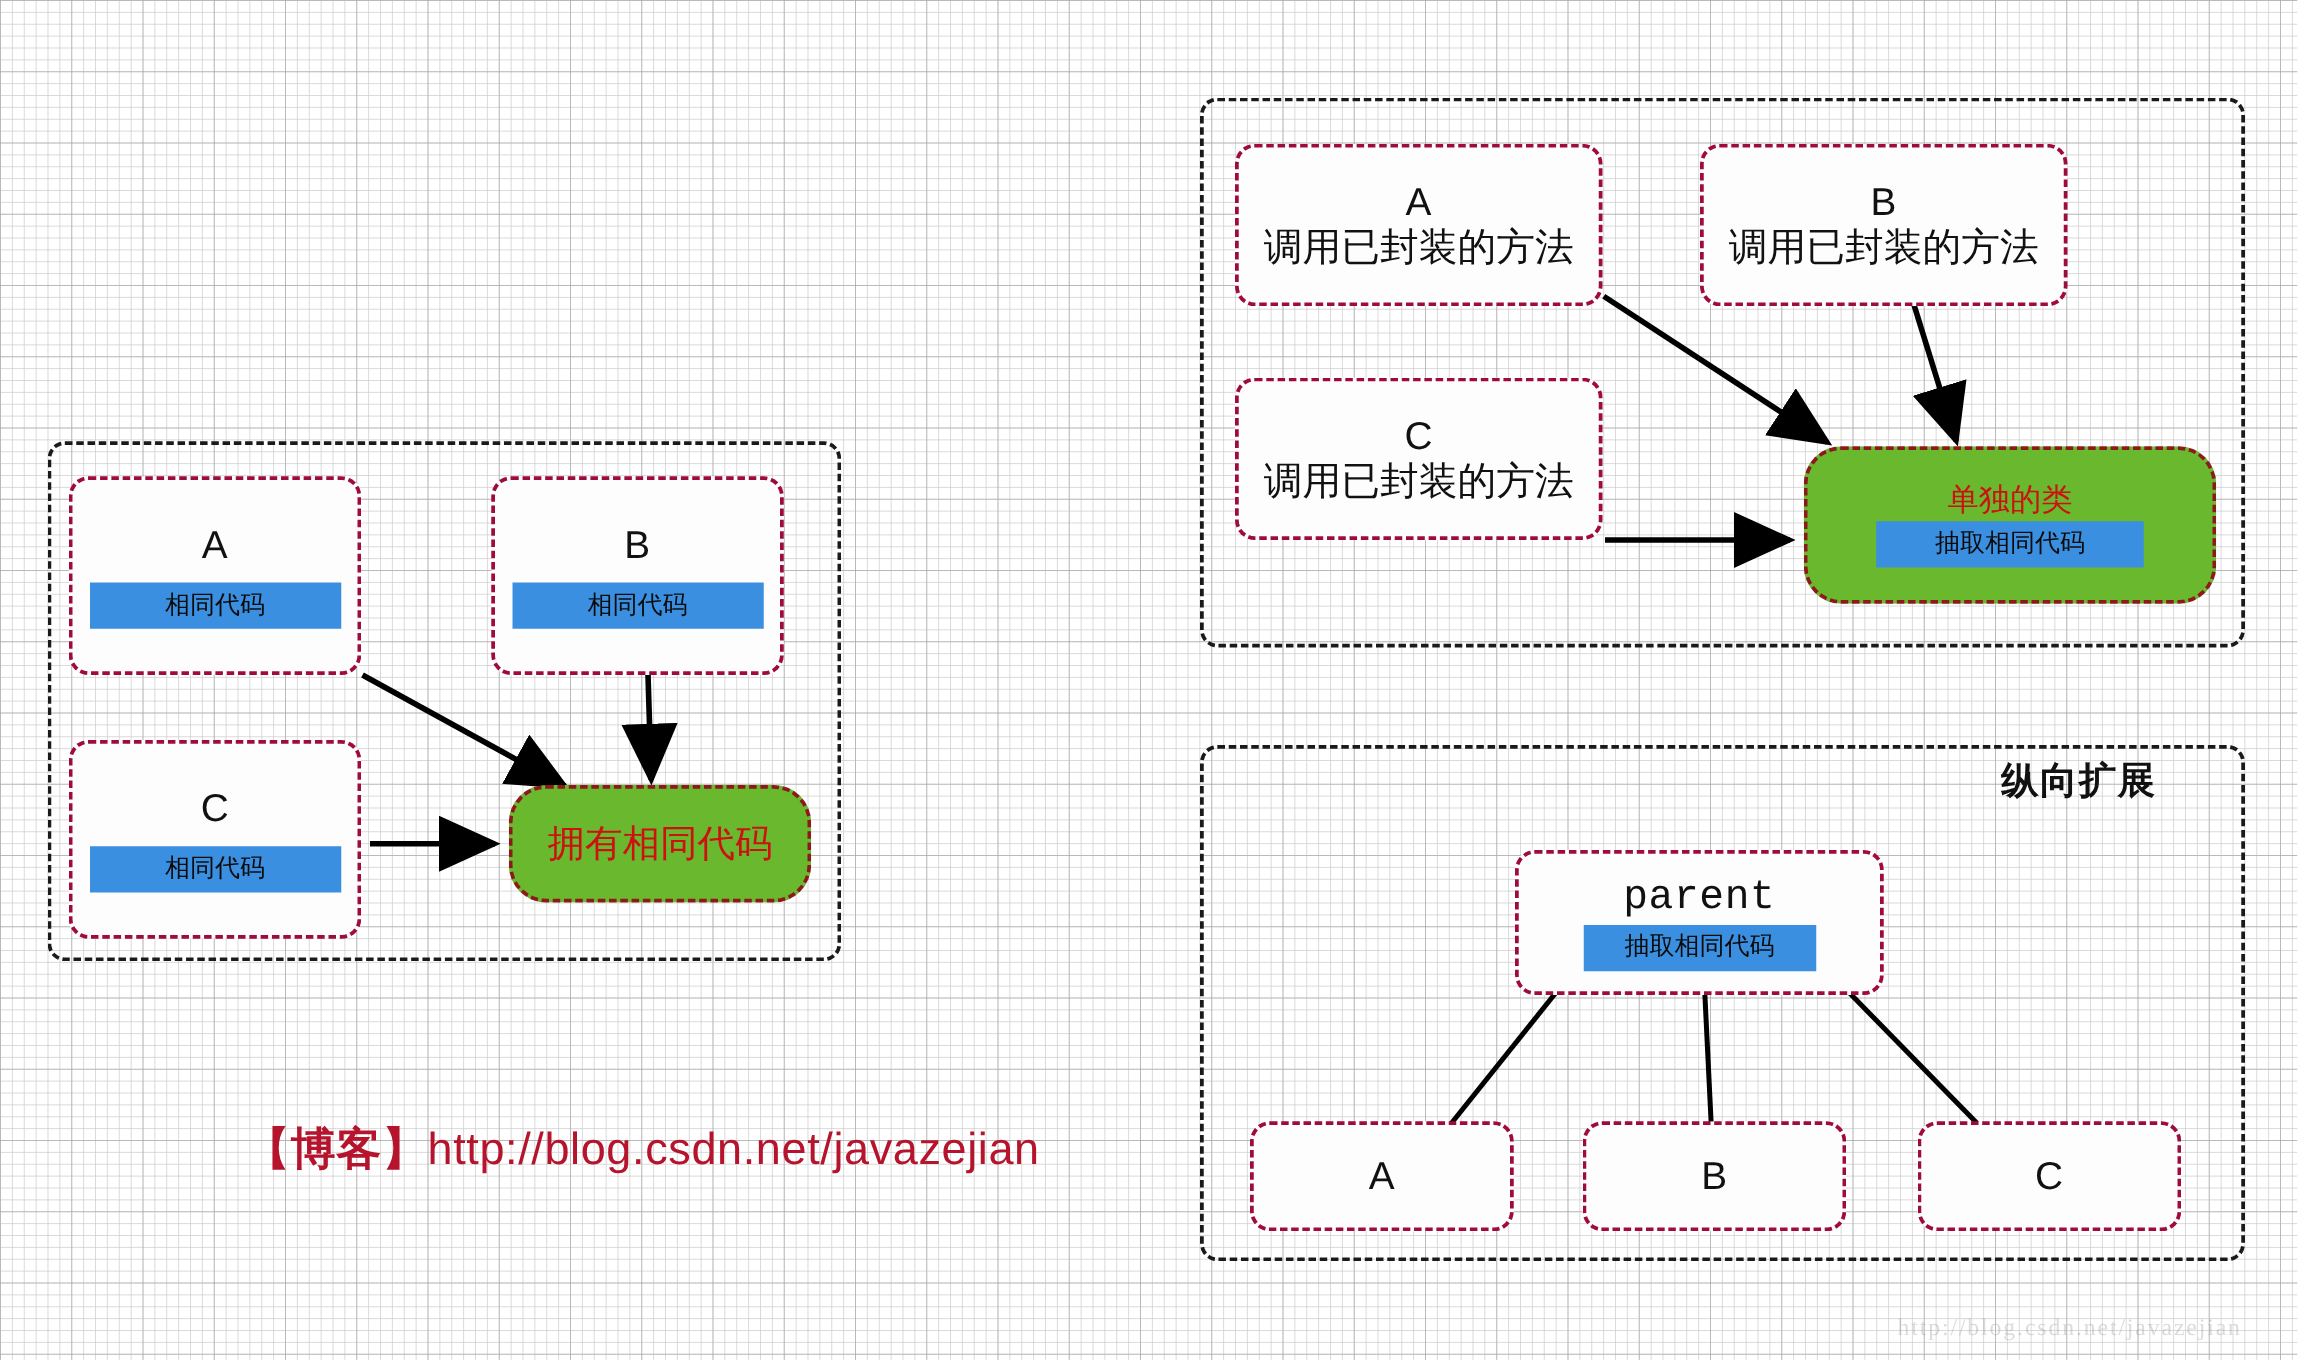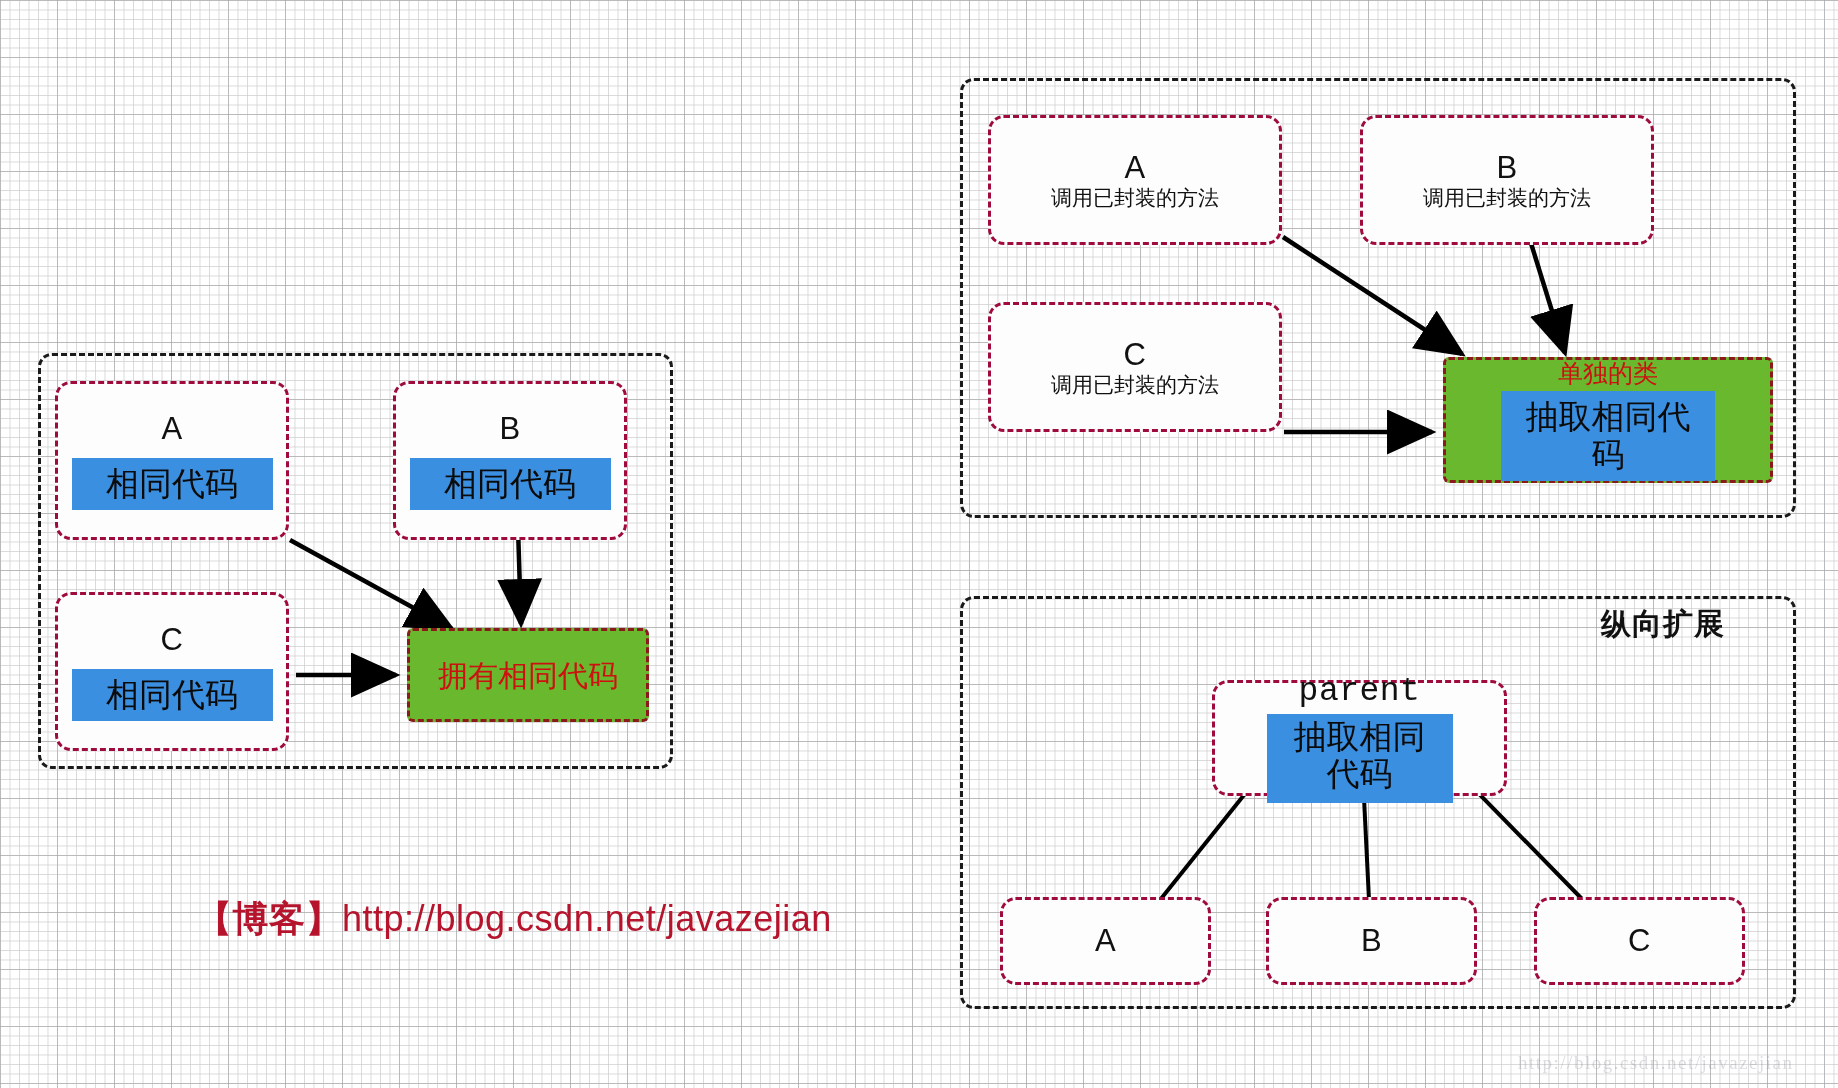--- a/index.html
+++ b/index.html
@@ -40,41 +40,41 @@
     box-sizing: border-box;
     background: #fdfdfd;
     display: flex;
     flex-direction: column;
     align-items: center;
     justify-content: center;
   }
   .node.green {
     background: #6ab82e;
     border-color: #8b1a1a;
-    border-radius: 6px;
+    border-radius: 30px;
   }
 
   .node-title {
     font-size: 28px;
     color: #111111;
     line-height: 1.15;
     text-align: center;
     letter-spacing: 0.5px;
   }
   .node-title.latin { font-size: 31px; }
   .node-sub {
-    font-size: 21px;
+    font-size: 31px;
     color: #111111;
     text-align: center;
     line-height: 1.2;
   }
   .code-chip {
     background: #3b8fe0;
     color: #0b0b0b;
-    font-size: 33px;
+    font-size: 20px;
     text-align: center;
     padding: 7px 22px;
     line-height: 1.15;
     box-sizing: border-box;
   }
   .green-label {
     color: #cc1111;
     font-size: 25px;
     line-height: 1.15;
     margin-bottom: 3px;

